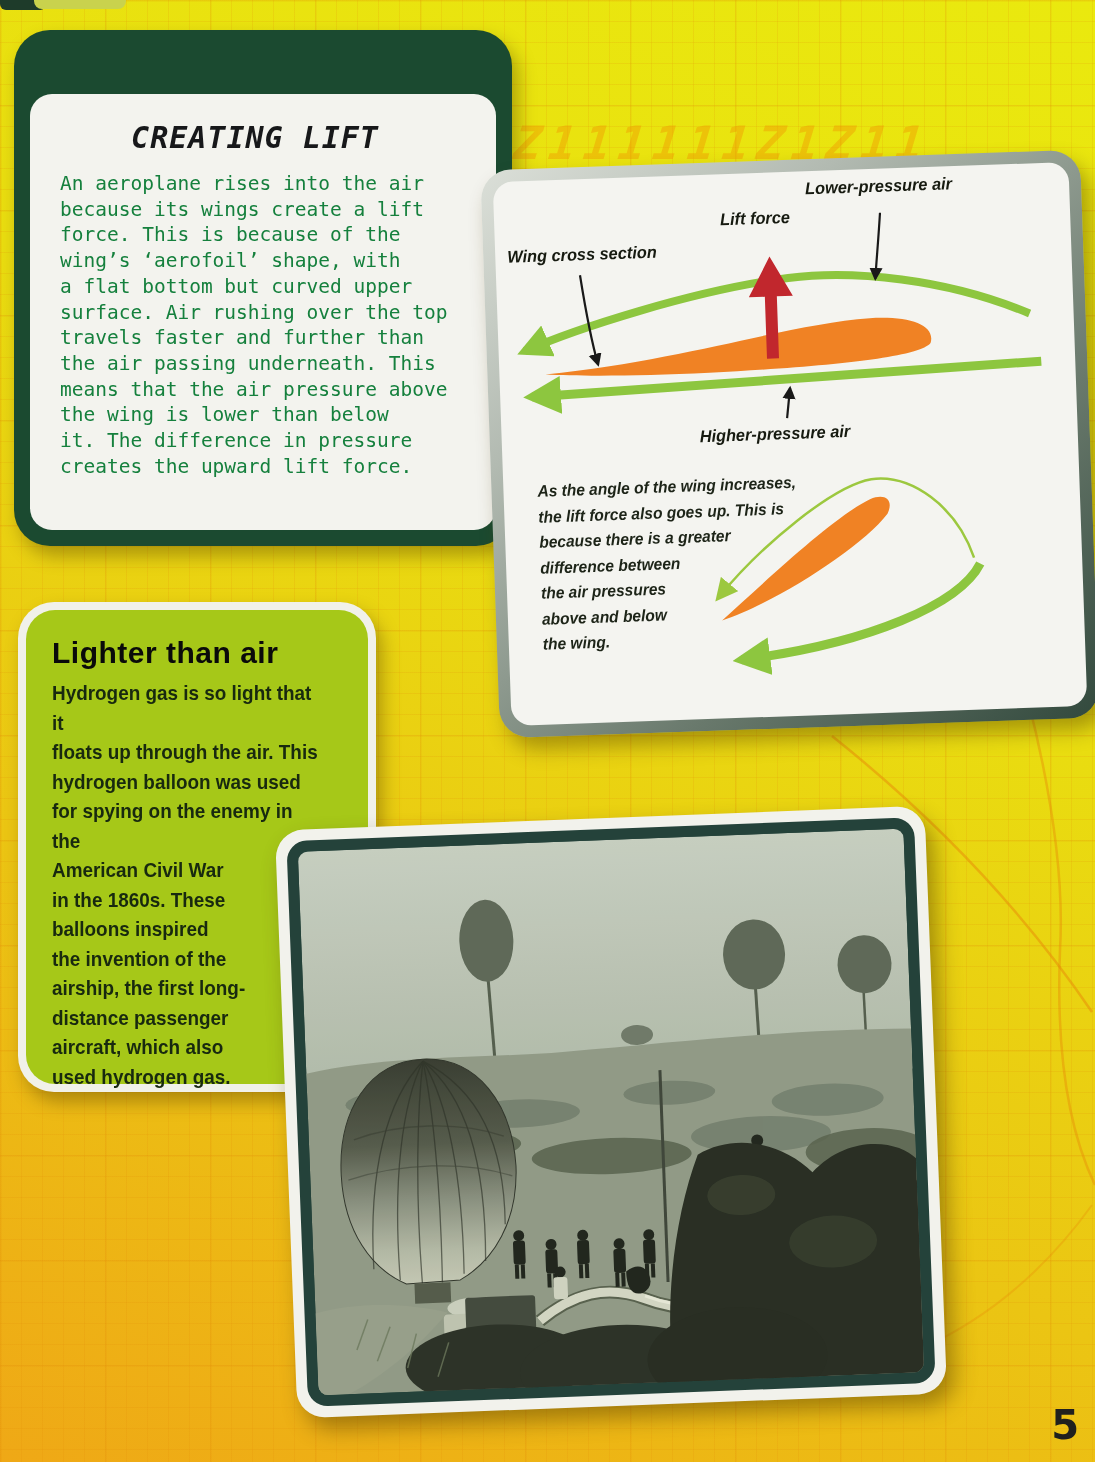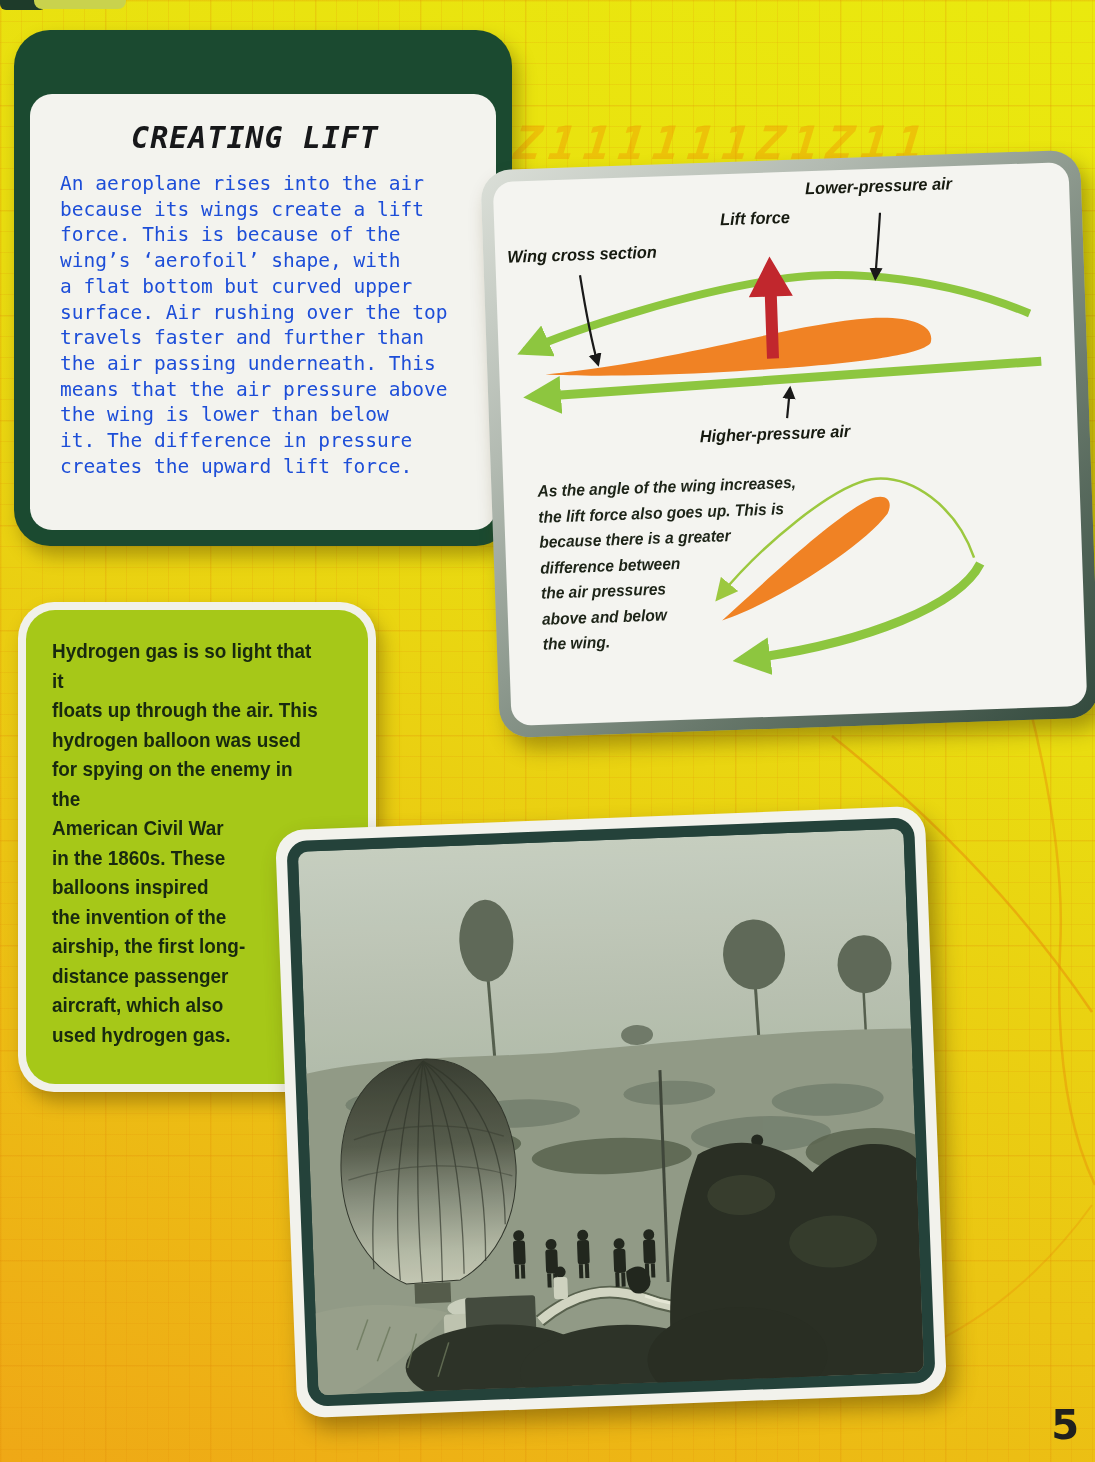--- a/index.html
+++ b/index.html
@@ -23,21 +23,21 @@
   .inside-card{position:absolute;left:14px;top:30px;width:498px;height:516px;
     background:#1b4a30;border-radius:36px;box-shadow:6px 10px 18px rgba(80,60,0,.40);}
   .inside-header{position:absolute;left:0;right:0;top:16px;text-align:center;
     color:#edf2e8;font-family:"DejaVu Sans Mono",monospace;font-weight:bold;font-style:italic;
     font-size:30px;letter-spacing:3px;}
   .inside-inner{position:absolute;left:16px;top:64px;width:466px;height:436px;
     background:#f3f3ee;border-radius:22px;}
   .inside-title{margin:26px 16px 0 0;text-align:center;color:#17181a;
     font-family:"DejaVu Sans Mono",monospace;font-weight:bold;font-style:italic;
     font-size:30px;letter-spacing:1px;}
-  .mono-body{margin:16px 18px 0 30px;white-space:pre-line;color:#1d4ed8;
+  .mono-body{margin:16px 18px 0 30px;white-space:pre-line;color:#15803d;
     font-family:"DejaVu Sans Mono",monospace;font-size:19.5px;line-height:25.7px;}
 
   
   .diagram-card{position:absolute;left:490px;top:160px;width:600px;height:568px;
     transform:rotate(-2deg);border-radius:30px;padding:12px;box-sizing:border-box;
     background:linear-gradient(140deg,#dbdfd8 0%,#b2bab1 28%,#69796c 68%,#32493d 100%);
     box-shadow:8px 12px 20px rgba(80,60,0,.42);}
   .diagram-inner{position:relative;width:576px;height:544px;background:#f4f4f0;border-radius:20px;overflow:hidden;}
   .diagram-svg{position:absolute;inset:0;}
   .lbl{position:absolute;white-space:nowrap;color:#161a10;font-weight:bold;font-style:italic;
@@ -140,20 +140,21 @@
 because there is a greater
 difference between
 the air pressures
 above and below
 the wing.</div>
     </div>
   </section>
 
   <section class="lime-card">
     <div class="lime-inner">
+      <h2 class="lime-title">Lighter than air</h2>
       <div class="lime-body">Hydrogen gas is so light that it
 floats up through the air. This
 hydrogen balloon was used
 for spying on the enemy in the
 American Civil War
 in the 1860s. These
 balloons inspired
 the invention of the
 airship, the first long-
 distance passenger

